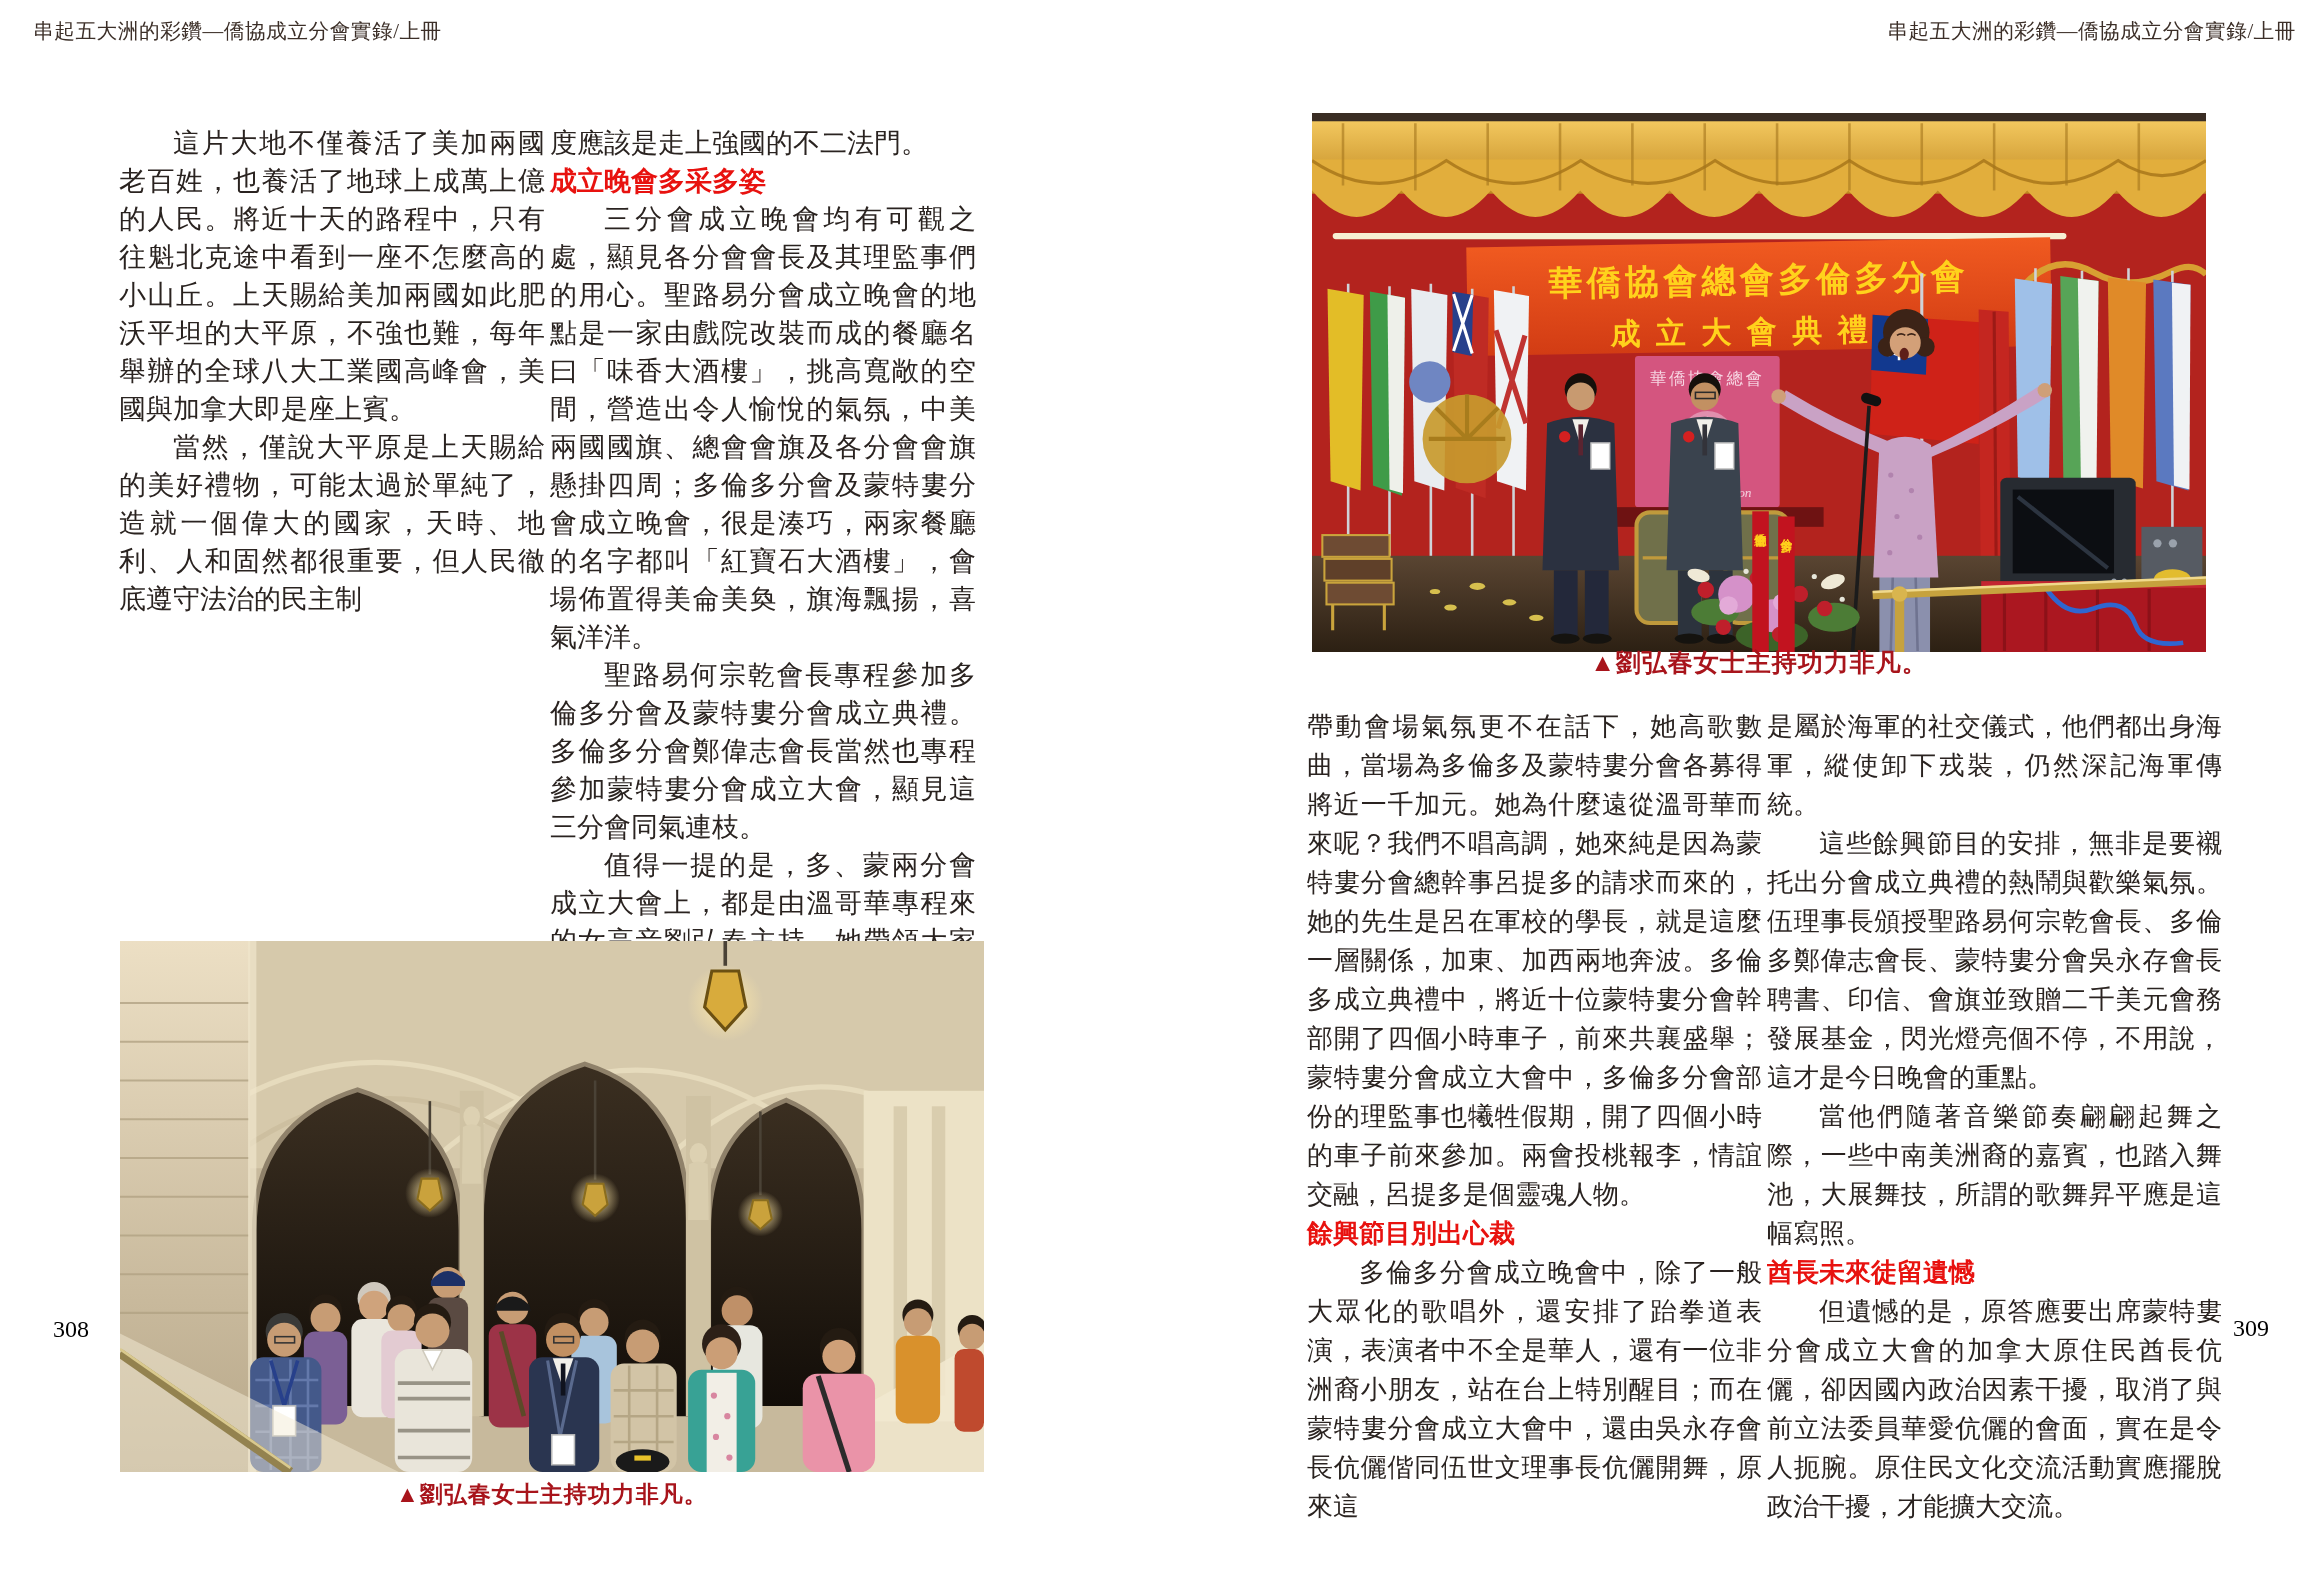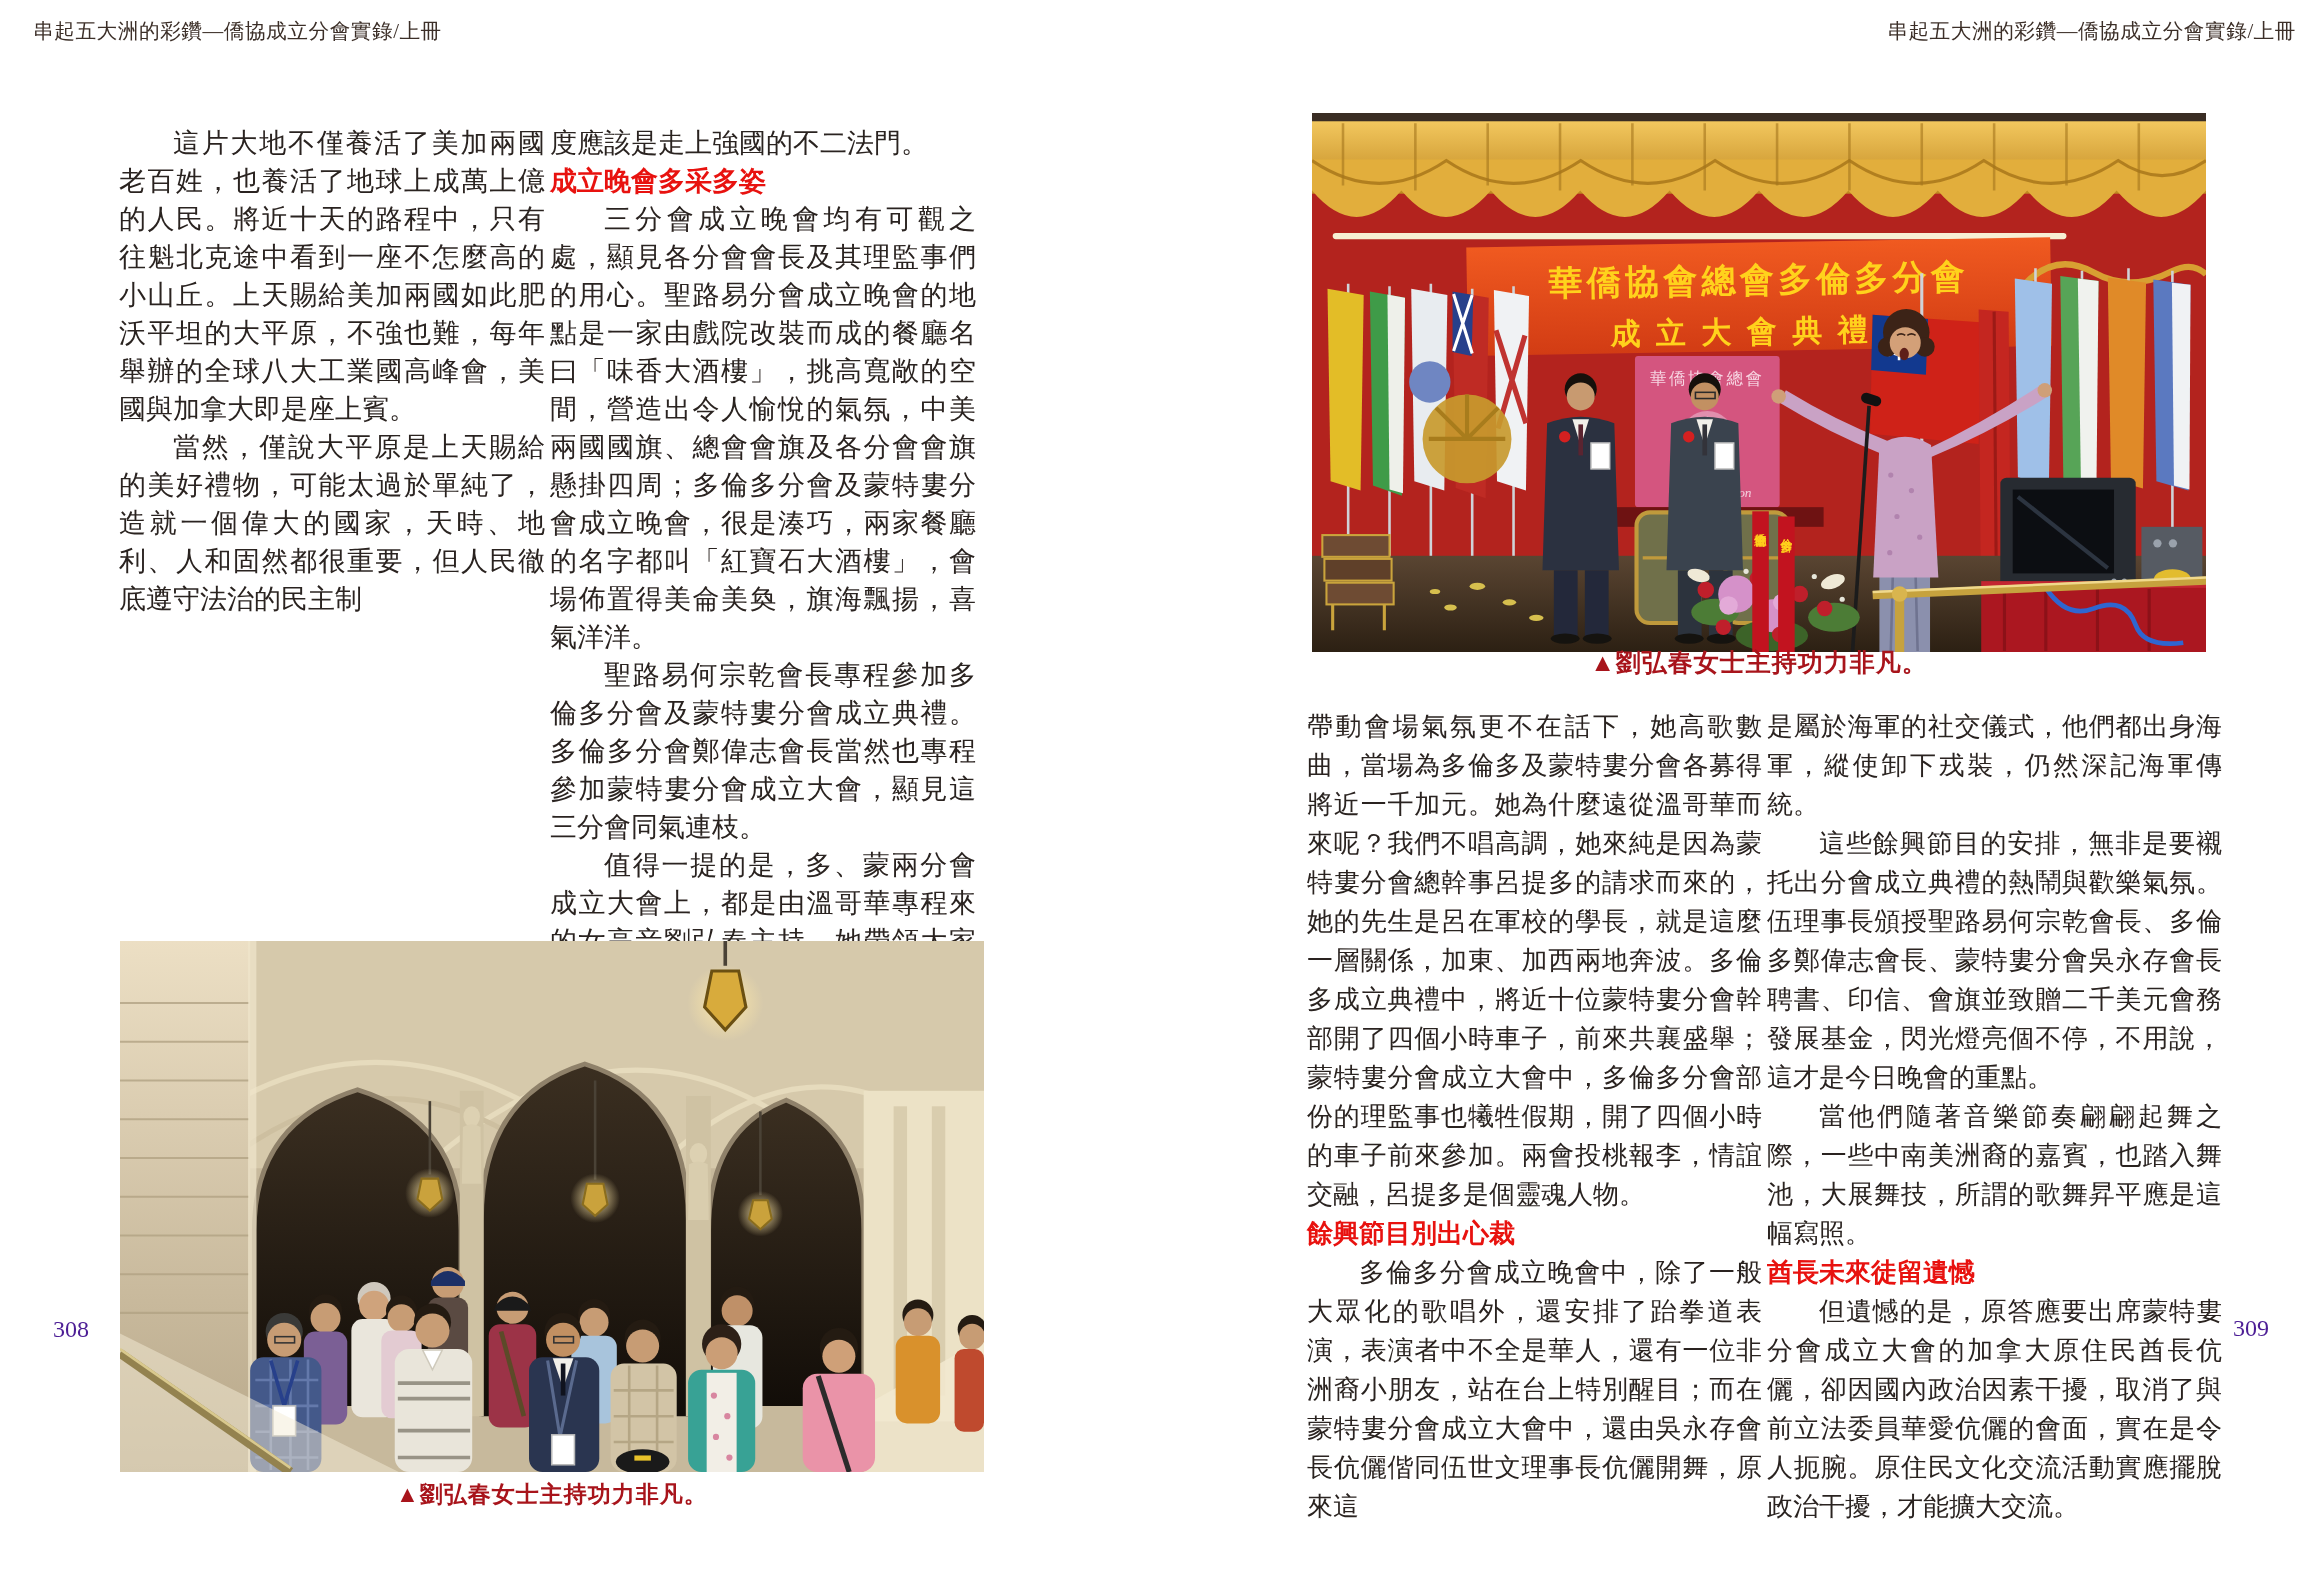--- a/index.html
+++ b/index.html
@@ -11,21 +11,21 @@
   .col{position:absolute;text-align:justify;font-size:27px;line-height:38px;color:#2a2320;}
   .col-l{width:426px;}
   .col-r{width:455px;font-size:26px;line-height:39px;}
   .col p{margin:0;padding:0;}
   .indent{text-indent:2em;}
   .noindent{text-indent:0;}
   .heading-red{color:#e8120f;font-weight:bold;text-indent:0;}
   .photo{position:absolute;overflow:hidden;}
   .photo svg{display:block;width:100%;height:100%;}
   .caption{position:absolute;text-align:center;font-size:24px;font-weight:600;color:#a8141b;letter-spacing:1px;white-space:nowrap;}
-  .pagenum{position:absolute;font-size:24px;color:#4c1d95;}
+  .pagenum{position:absolute;font-size:24px;color:#000000;}
 </style>
 </head>
 <body>
 
 <div class="spread">
 
   <div class="running-header rh-left">串起五大洲的彩鑽—僑協成立分會實錄/上冊</div>
   <div class="running-header rh-right">串起五大洲的彩鑽—僑協成立分會實錄/上冊</div>
 
   <div class="col col-l" style="left:119px;top:124px;">

